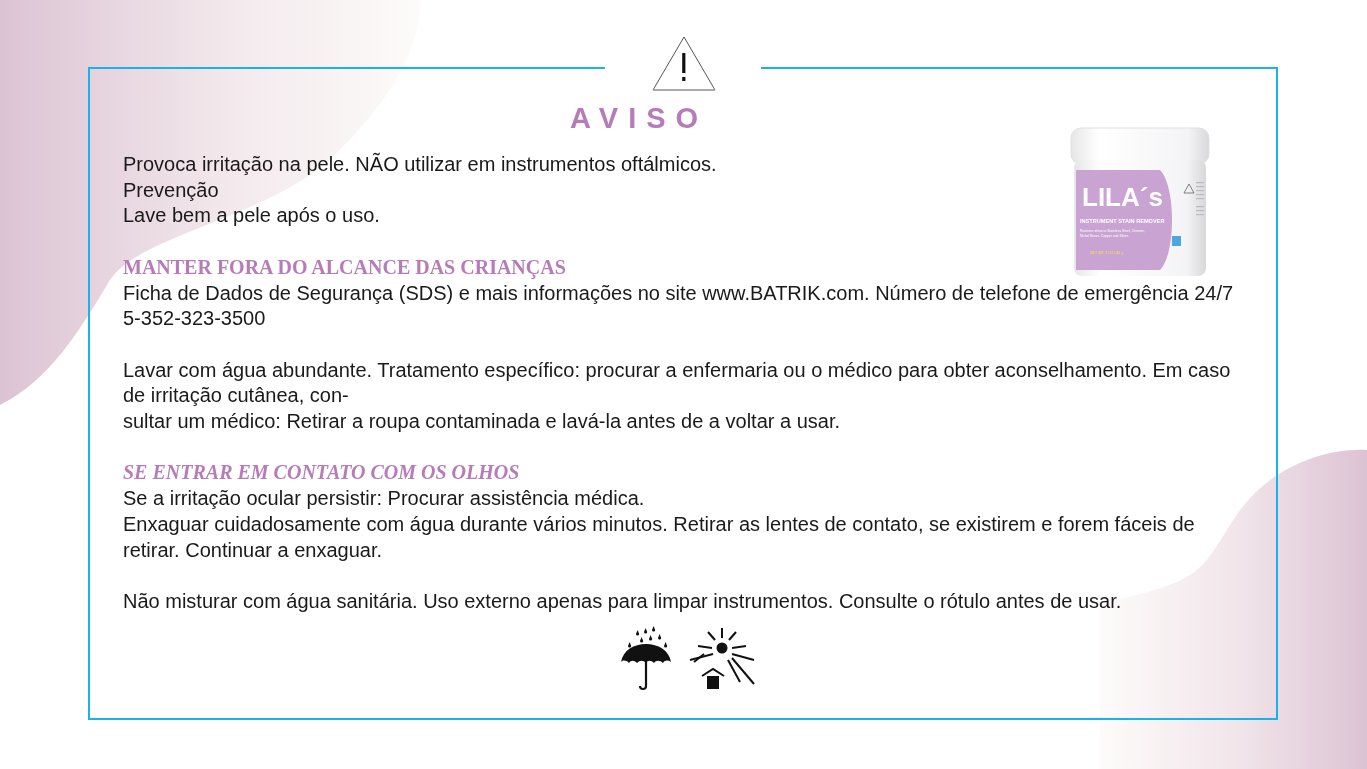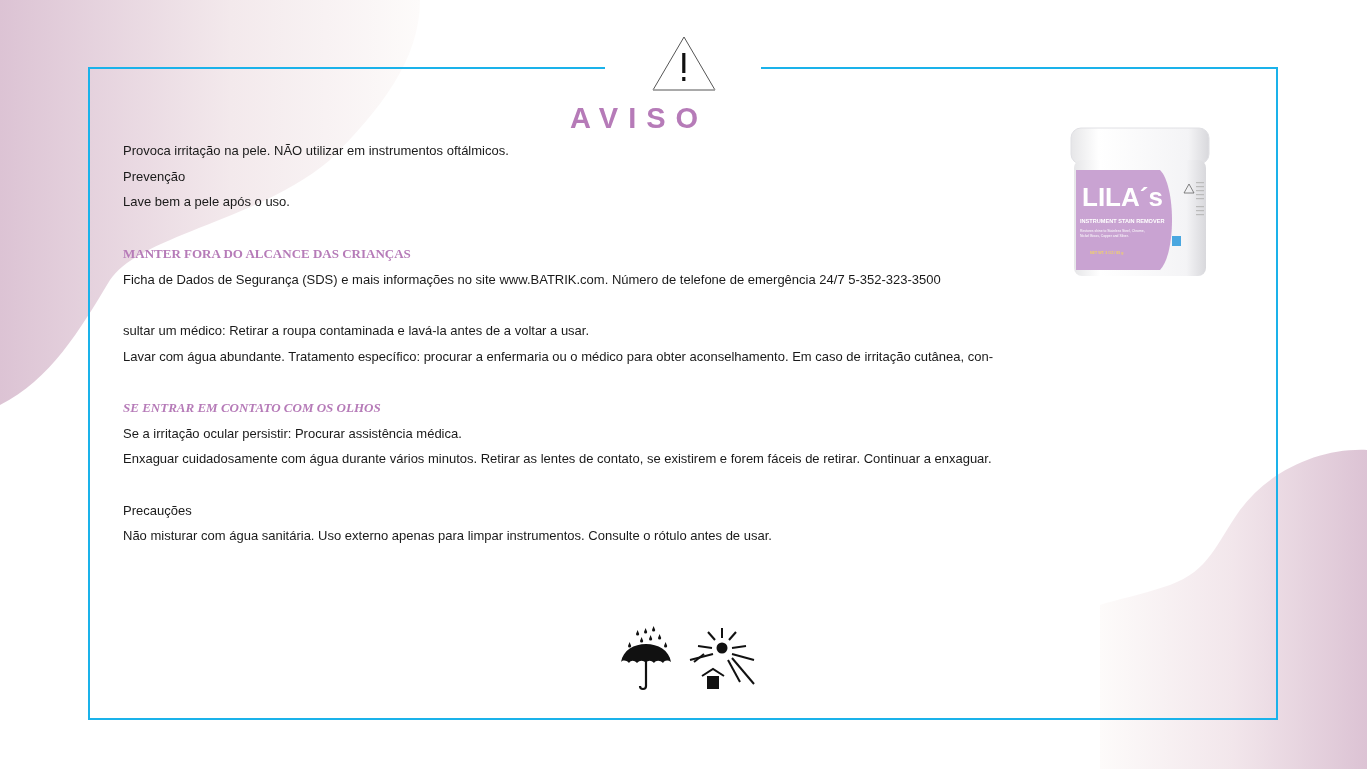--- a/index.html
+++ b/index.html
@@ -18,22 +18,22 @@
     position:absolute; left:605px; top:60px; width:156px; height:16px;
     background:#ffffff; z-index:2;
   }
   .warn-icon { position:absolute; left:651px; top:35px; width:66px; height:58px; z-index:3; }
   .title {
     position:absolute; left:560px; top:102px; width:248px; 
     font-size:29px; font-weight:bold; letter-spacing:10px; color:#b67bb8; z-index:3;
     padding-left:10px; box-sizing:border-box;
   }
   .content {
-    position:absolute; left:123px; top:138px; width:1120px; z-index:3;
-    font-size:13px; line-height:25.7px; color:#1a1a1a;
+    position:absolute; left:123px; top:152px; width:1120px; z-index:3;
+    font-size:20px; line-height:25.7px; color:#1a1a1a;
   }
   .content p { margin:0; }
   .b { font-weight:normal; }
   .sec-h { color:#b67bb8; font-weight:bold;font-family:Liberation Serif, serif; }
   .sec-h.it { font-style:italic; }
   .gap { height:25.7px; }
   .jar { position:absolute; left:1068px; top:124px; width:145px; height:160px; z-index:3; }
   .symbols { position:absolute; left:618px; top:626px; width:140px; height:70px; z-index:3; display:flex; gap:12px; }
 </style>
 </head>
@@ -73,28 +73,27 @@
 <div class="title">AVISO</div>
 
 <div class="content">
   <p>Provoca irritação na pele. NÃO utilizar em instrumentos oftálmicos.</p>
   <p class="b">Prevenção</p>
   <p>Lave bem a pele após o uso.</p>
   <div class="gap"></div>
   <p class="sec-h">MANTER FORA DO ALCANCE DAS CRIANÇAS</p>
   <p class="b">Ficha de Dados de Segurança (SDS) e mais informações no site www.BATRIK.com. Número de telefone de emergência 24/7 5-352-323-3500</p>
   <div class="gap"></div>
+  <p>Lavar com água abundante. Tratamento específico: procurar a enfermaria ou o médico para obter aconselhamento. Em caso de irritação cutânea, con-</p>
   <p>sultar um médico: Retirar a roupa contaminada e lavá-la antes de a voltar a usar.</p>
-  <p>Lavar com água abundante. Tratamento específico: procurar a enfermaria ou o médico para obter aconselhamento. Em caso de irritação cutânea, con-</p>
   <div class="gap"></div>
   <p class="sec-h it">SE ENTRAR EM CONTATO COM OS OLHOS</p>
   <p>Se a irritação ocular persistir: Procurar assistência médica.</p>
   <p>Enxaguar cuidadosamente com água durante vários minutos. Retirar as lentes de contato, se existirem e forem fáceis de retirar. Continuar a enxaguar.</p>
   <div class="gap"></div>
-  <p class="b">Precauções</p>
   <p>Não misturar com água sanitária. Uso externo apenas para limpar instrumentos. Consulte o rótulo antes de usar.</p>
 </div>
 
 <svg class="jar" viewBox="0 0 145 160">
   <defs>
     <linearGradient id="jarbody" x1="0" y1="0" x2="1" y2="0">
       <stop offset="0" stop-color="#e6e6e8"></stop>
       <stop offset="0.2" stop-color="#ffffff"></stop>
       <stop offset="0.85" stop-color="#f4f4f6"></stop>
       <stop offset="1" stop-color="#d8d8dc"></stop>

